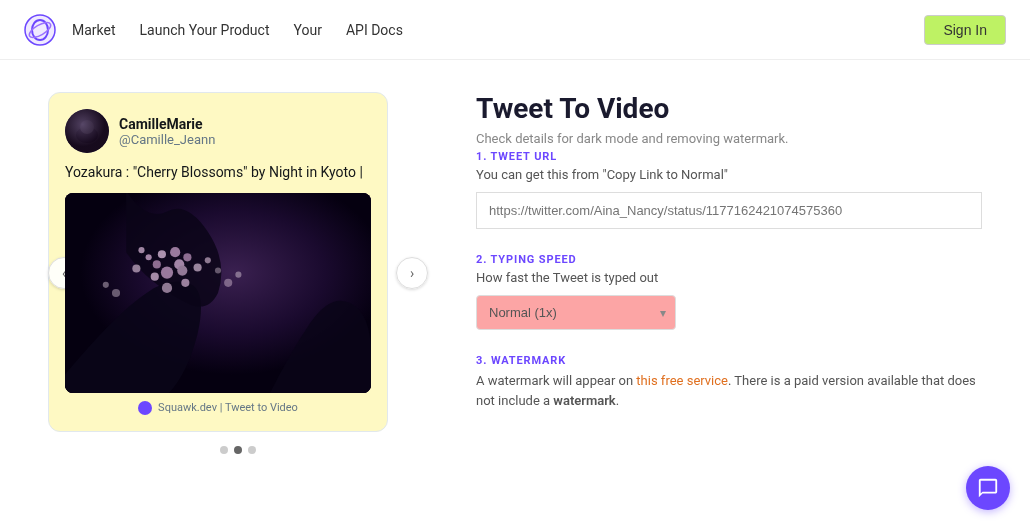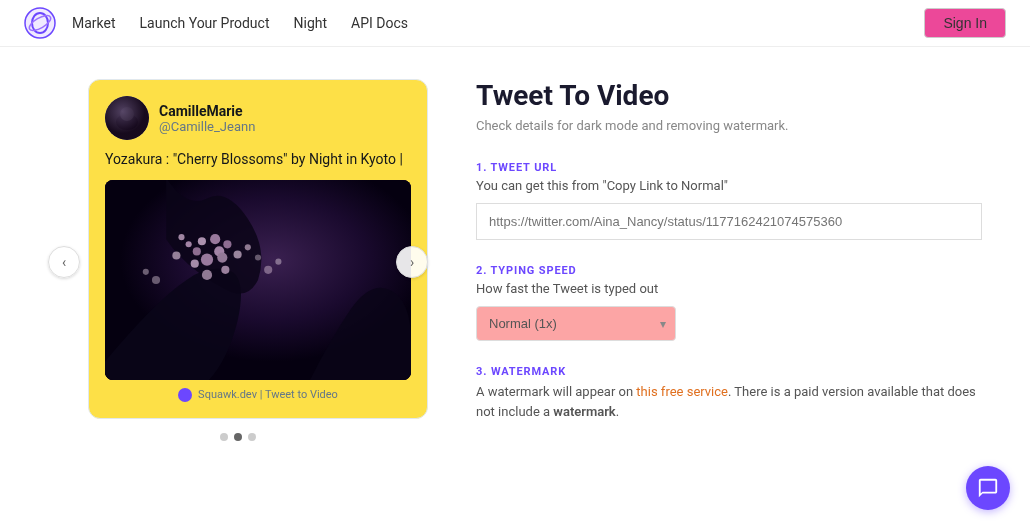--- a/index.html
+++ b/index.html
@@ -3,21 +3,21 @@
   <meta charset="utf-8">
   <style>
     * { box-sizing: border-box; margin: 0; padding: 0; }
     body { font-family: -apple-system, BlinkMacSystemFont, 'Segoe UI', Roboto, sans-serif; background: #fff; color: #333; font-size: 14px; }
 
     
     .navbar {
       display: flex;
       align-items: center;
       padding: 0 24px;
-      height: 47px;
+      height: 60px;
       border-bottom: 1px solid #eee;
     }
     .navbar-logo {
       width: 32px;
       height: 32px;
       margin-right: 16px;
     }
     .navbar-links {
       display: flex;
       gap: 24px;
@@ -26,21 +26,21 @@
     }
     .navbar-links a {
       text-decoration: none;
       color: #333;
       font-size: 14px;
     }
     .navbar-signin {
       border: 1px solid #ccc;
       padding: 6px 18px;
       border-radius: 4px;
-      background: #ec4899;
+      background: #bef264;
       font-size: 14px;
       cursor: pointer;
       color: #333;
     }
 
     
     .main-content {
       display: flex;
       padding: 32px 48px;
       gap: 48px;
@@ -51,23 +51,22 @@
     
     .tweet-preview-panel {
       flex: 0 0 380px;
       position: relative;
     }
 
     .tweet-card {
       border: 1px solid #e1e8ed;
       border-radius: 12px;
       padding: 16px;
-      background: #fde047;
+      background: #fef9c3;
       max-width: 340px;
-      margin-left: 40px;
     }
 
     .tweet-header {
       display: flex;
       align-items: center;
       gap: 10px;
       margin-bottom: 10px;
     }
 
     .tweet-avatar {
@@ -187,21 +186,21 @@
     .product-title {
       font-size: 28px;
       font-weight: 700;
       color: #1a1a2e;
       margin-bottom: 6px;
     }
 
     .product-subtitle {
       font-size: 13px;
       color: #888;
-      margin-bottom: 28px;
+      margin-bottom: 4px;
     }
 
     .product-price {
       font-size: 20px;
       font-weight: 600;
       color: #1a1a2e;
       margin-bottom: 16px;
     }
 
     
@@ -327,21 +326,21 @@
     <svg viewBox="0 0 32 32" xmlns="http://www.w3.org/2000/svg">
       <circle cx="16" cy="16" r="15" fill="#f0eaff" stroke="#6c47ff" stroke-width="1.5"></circle>
       <ellipse cx="16" cy="16" rx="8" ry="10" fill="none" stroke="#6c47ff" stroke-width="2"></ellipse>
       <ellipse cx="16" cy="16" rx="12" ry="5" fill="none" stroke="#9b72ff" stroke-width="1.5" transform="rotate(-30 16 16)"></ellipse>
     </svg>
   </div>
 
   <div class="navbar-links">
     <a href="#">Market</a>
     <a href="#">Launch Your Product</a>
-    <a href="#">Night</a>
+    <a href="#">Your</a>
     <a href="#">API Docs</a>
   </div>
 
   <button class="navbar-signin">Sign In</button>
 </nav>
 
 <div class="main-content">
 
   <div class="tweet-preview-panel">
 

